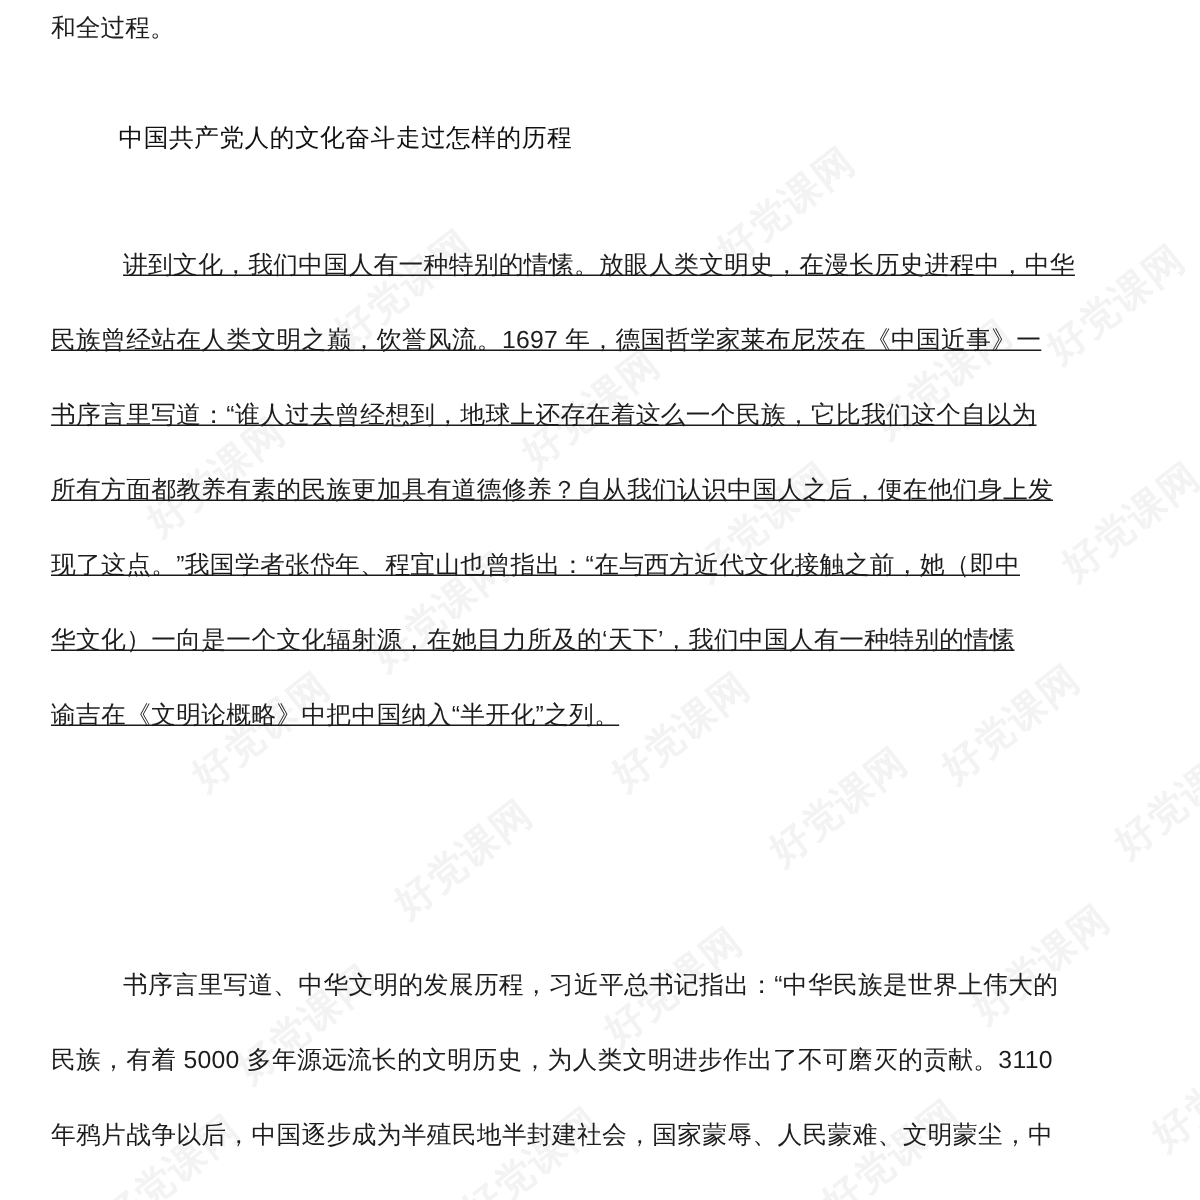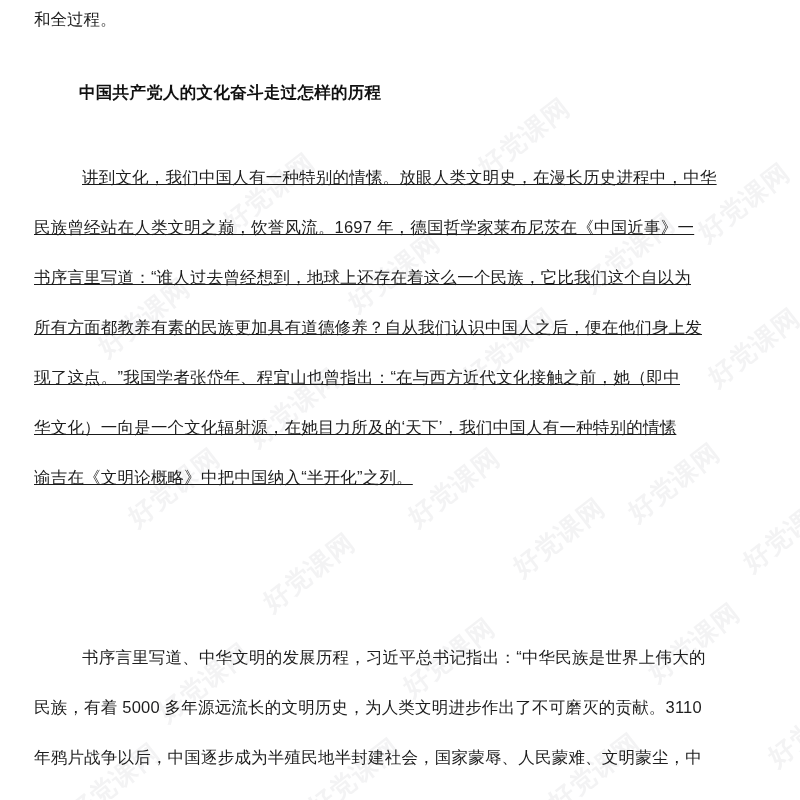--- a/index.html
+++ b/index.html
@@ -63,21 +63,21 @@
     line-height: 34px;
     color: #1d1d1d;
     white-space: nowrap;
   }
 
   .heading {
     position: absolute;
     left: 18px;
     top: 75px;
     font-size: 16.5px;
-    font-weight: 700;
+    font-weight: 400;
     line-height: 34px;
     color: #111111;
     text-indent: 45px;
     white-space: nowrap;
     letter-spacing: 0.3px;
   }
 
   .para {
     position: absolute;
     left: 18px;

